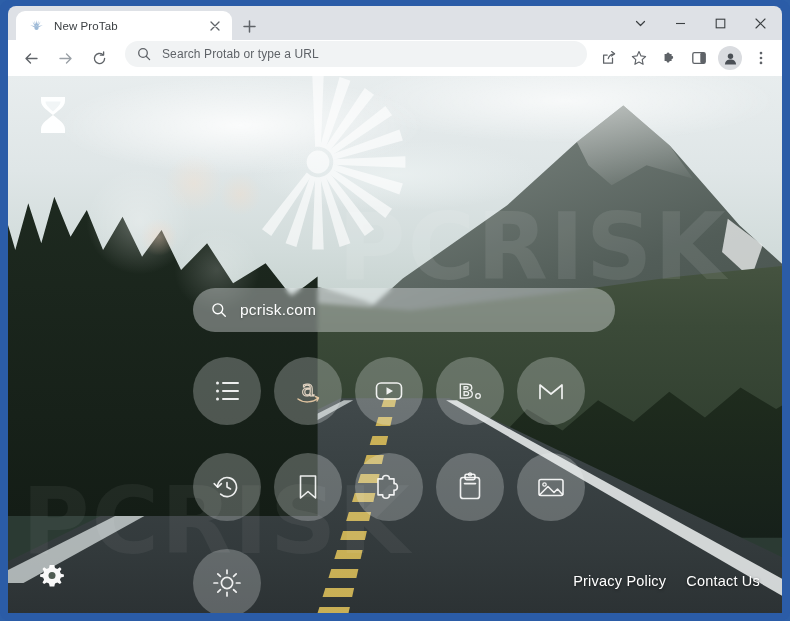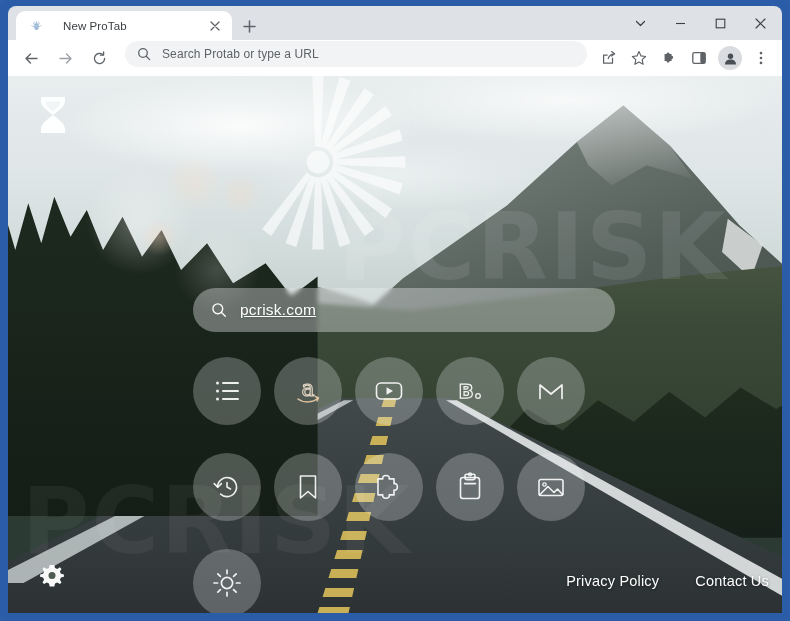--- a/index.html
+++ b/index.html
@@ -28,21 +28,20 @@
     border-top-right-radius: 8px;
   }
   #tab-active {
     position: absolute; left: 8px; top: 5px;
     width: 216px; height: 29px;
     background: #ffffff;
     border-top-left-radius: 9px;
     border-top-right-radius: 9px;
     display: flex; align-items: center;
     padding: 0 8px 0 12px;
-    gap: 9px;
   }
   #tab-active .favicon { width: 17px; height: 17px; flex: 0 0 17px; margin-right: 9px; }
   #tab-active .tab-title {
     flex: 1 1 auto;
     font-size: 11.5px; color: #3c4043;
     white-space: nowrap; overflow: hidden; text-overflow: ellipsis;
     letter-spacing: .1px;
   }
   #tab-close {
     width: 18px; height: 18px; flex: 0 0 18px;
@@ -244,41 +243,40 @@
     border-radius: 22px;
     display: flex; align-items: center;
     padding: 0 18px;
     backdrop-filter: blur(2px);
     cursor: text;
   }
   #protab-search .ps-icon { flex: 0 0 17px; margin-right: 12px; display: flex; }
   #protab-search-text {
     font-size: 15.5px; color: #ffffff; letter-spacing: .2px;
     text-shadow: 0 1px 2px rgba(0,0,0,.25);
-    text-decoration: underline;
   }
 
   #shortcut-grid {
     position: absolute; left: 185px; top: 281px;
     width: 422px;
     display: flex; flex-wrap: wrap;
     gap: 28px 13px;
   }
   .shortcut {
     width: 68px; height: 68px;
     border-radius: 50%;
     background: rgba(238,243,242,.26);
     display: flex; align-items: center; justify-content: center;
     cursor: pointer;
   }
   .shortcut svg { display: block; }
 
   #footer-links {
-    position: absolute; right: 13px; bottom: 24px;
-    display: flex; gap: 36px;
+    position: absolute; right: 22px; bottom: 24px;
+    display: flex; gap: 20px;
   }
   .footer-link {
     font-size: 14.5px; color: #ffffff;
     text-shadow: 0 1px 3px rgba(0,0,0,.5);
     cursor: pointer; letter-spacing: .2px;
   }
 
   #settings-button {
     position: absolute; left: 28px; bottom: 22px;
     width: 32px; height: 32px;

